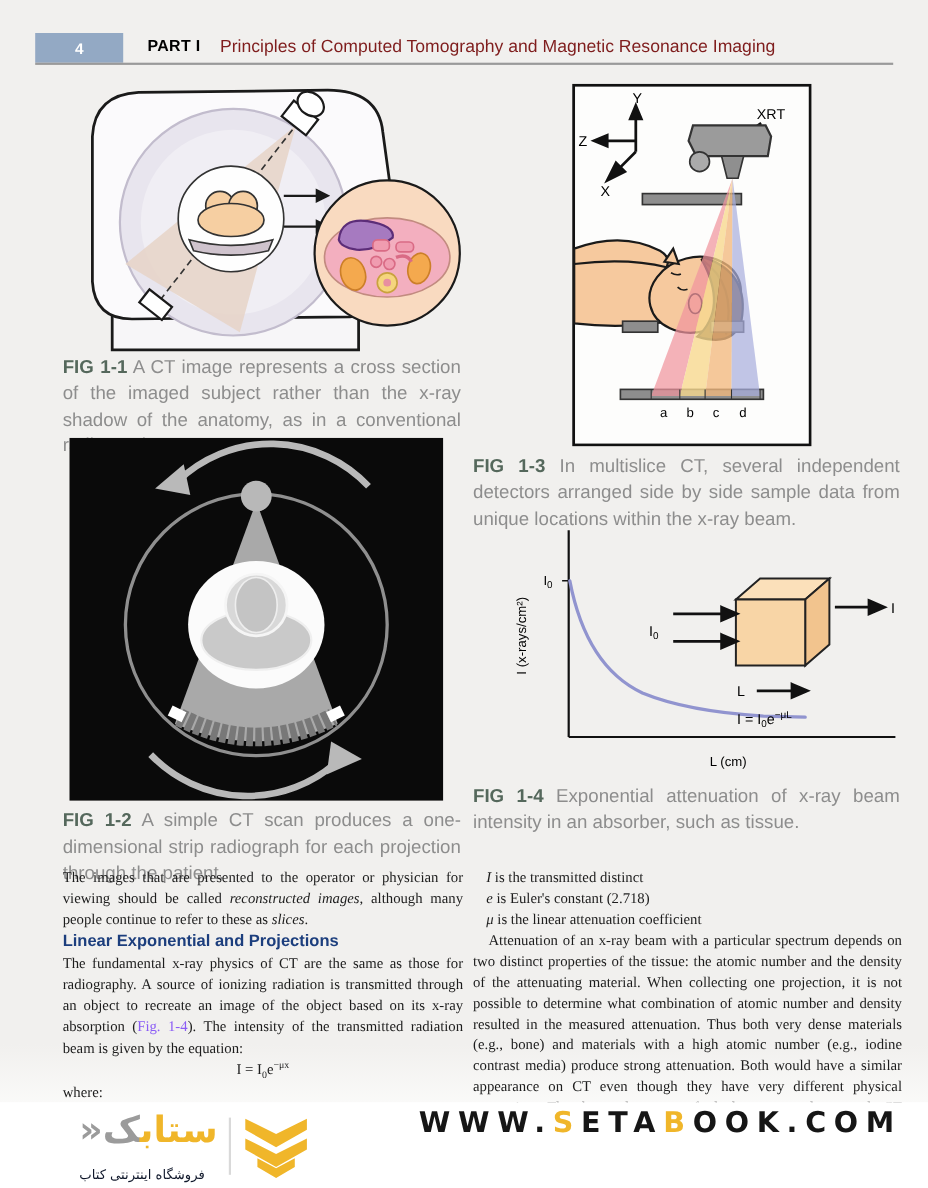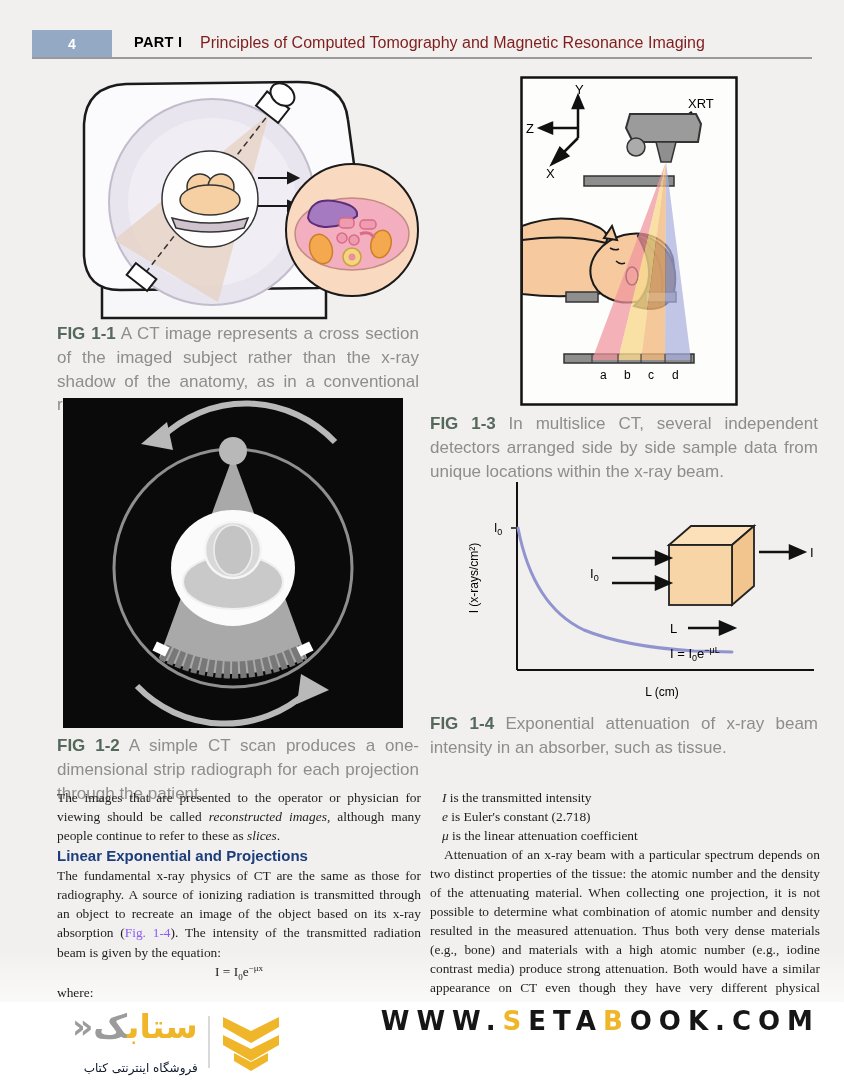--- a/index.html
+++ b/index.html
@@ -27,21 +27,21 @@
   .eqline{text-align:center;margin:10px 0 8px 0;}
   .eqline sub,.defs sub{font-size:9px;}
   .eqline sup{font-size:9px;}
   .defs{margin:0;padding-left:12px;}
   .indent{text-indent:14px;}
   .cutoff{opacity:.18;filter:blur(.6px);white-space:nowrap;overflow:hidden;}
   em.var{font-style:italic;}
   
   .footer{position:absolute;left:0;top:1002px;width:844px;height:78px;background:#fff;}
   .logo-wrap{position:absolute;left:72px;top:8px;display:flex;align-items:center;gap:10px;}
-  .logo-text-col{text-align:right;}
+  .logo-text-col{text-align:left;}
   .logo-word{font-family:"DejaVu Sans",sans-serif;font-size:33px;font-weight:bold;direction:rtl;line-height:1.05;}
   .logo-word .yellow{color:#f0b62a;}
   .logo-word .gray{color:#9b9b9b;}
   .logo-sub{font-family:"DejaVu Sans",sans-serif;font-size:12px;color:#0f172a;margin-top:16px;direction:rtl;}
   .logo-div{width:2px;height:52px;background:#d9d9d9;}
   .store-wrap{position:absolute;right:24px;top:4px;text-align:center;}
   .store-fa{font-family:"DejaVu Sans",sans-serif;font-size:21px;color:#161616;direction:rtl;margin-bottom:4px;}
   .store-url{font-family:"DejaVu Sans",sans-serif;font-size:26px;font-weight:bold;color:#161616;letter-spacing:7px;}
   .store-url .gold{color:#f0b62a;}
   svg text{font-family:"Liberation Sans",sans-serif;}
@@ -228,21 +228,21 @@
   <div class="bodytext" style="left:57px;top:788px;width:364px;">
     <p><span>The images that are presented to the operator or physician for viewing should be called </span><em class="var">reconstructed images</em><span>, although many people continue to refer to these as </span><em class="var">slices</em><span>.</span></p>
     <p class="subhead">Linear Exponential and Projections</p>
     <p><span>The fundamental x-ray physics of CT are the same as those for radiography. A source of ionizing radiation is transmitted through an object to recreate an image of the object based on its x-ray absorption (</span><a class="figref">Fig. 1-4</a><span>). The intensity of the transmitted radiation beam is given by the equation:</span></p>
     <p class="eqline"><span>I = I</span><sub>0</sub><span>e</span><sup>−μx</sup></p>
     <p>where:</p>
     <p class="cutoff">I is the incident intensity of x-rays on the entrance surface of</p>
   </div>
 
   <div class="bodytext" style="left:430px;top:788px;width:390px;">
-    <p class="defs"><em class="var">I</em><span> is the transmitted intensity</span></p>
+    <p class="defs"><em class="var">I</em><span> is the transmitted distinct</span></p>
     <p class="defs"><em class="var">e</em><span> is Euler's constant (2.718)</span></p>
     <p class="defs"><em class="var">μ</em><span> is the linear attenuation coefficient</span></p>
     <p class="indent">Attenuation of an x-ray beam with a particular spectrum depends on two distinct properties of the tissue: the atomic number and the density of the attenuating material. When collecting one projection, it is not possible to determine what combination of atomic number and density resulted in the measured attenuation. Thus both very dense materials (e.g., bone) and materials with a high atomic number (e.g., iodine contrast media) produce strong attenuation. Both would have a similar appearance on CT even though they have very different physical properties. The key advantage of dual-energy and spectral CT techniques (discussed later) is that they can be used to probe the attenuation</p>
     <p class="cutoff">properties of an object using the attenuation measured at two x-ray</p>
   </div>
 
   <div class="footer">
     <div class="logo-wrap">
       <div class="logo-text-col">
         <div class="logo-word"><span class="yellow">ستاب</span><span class="gray">ک«</span></div>

